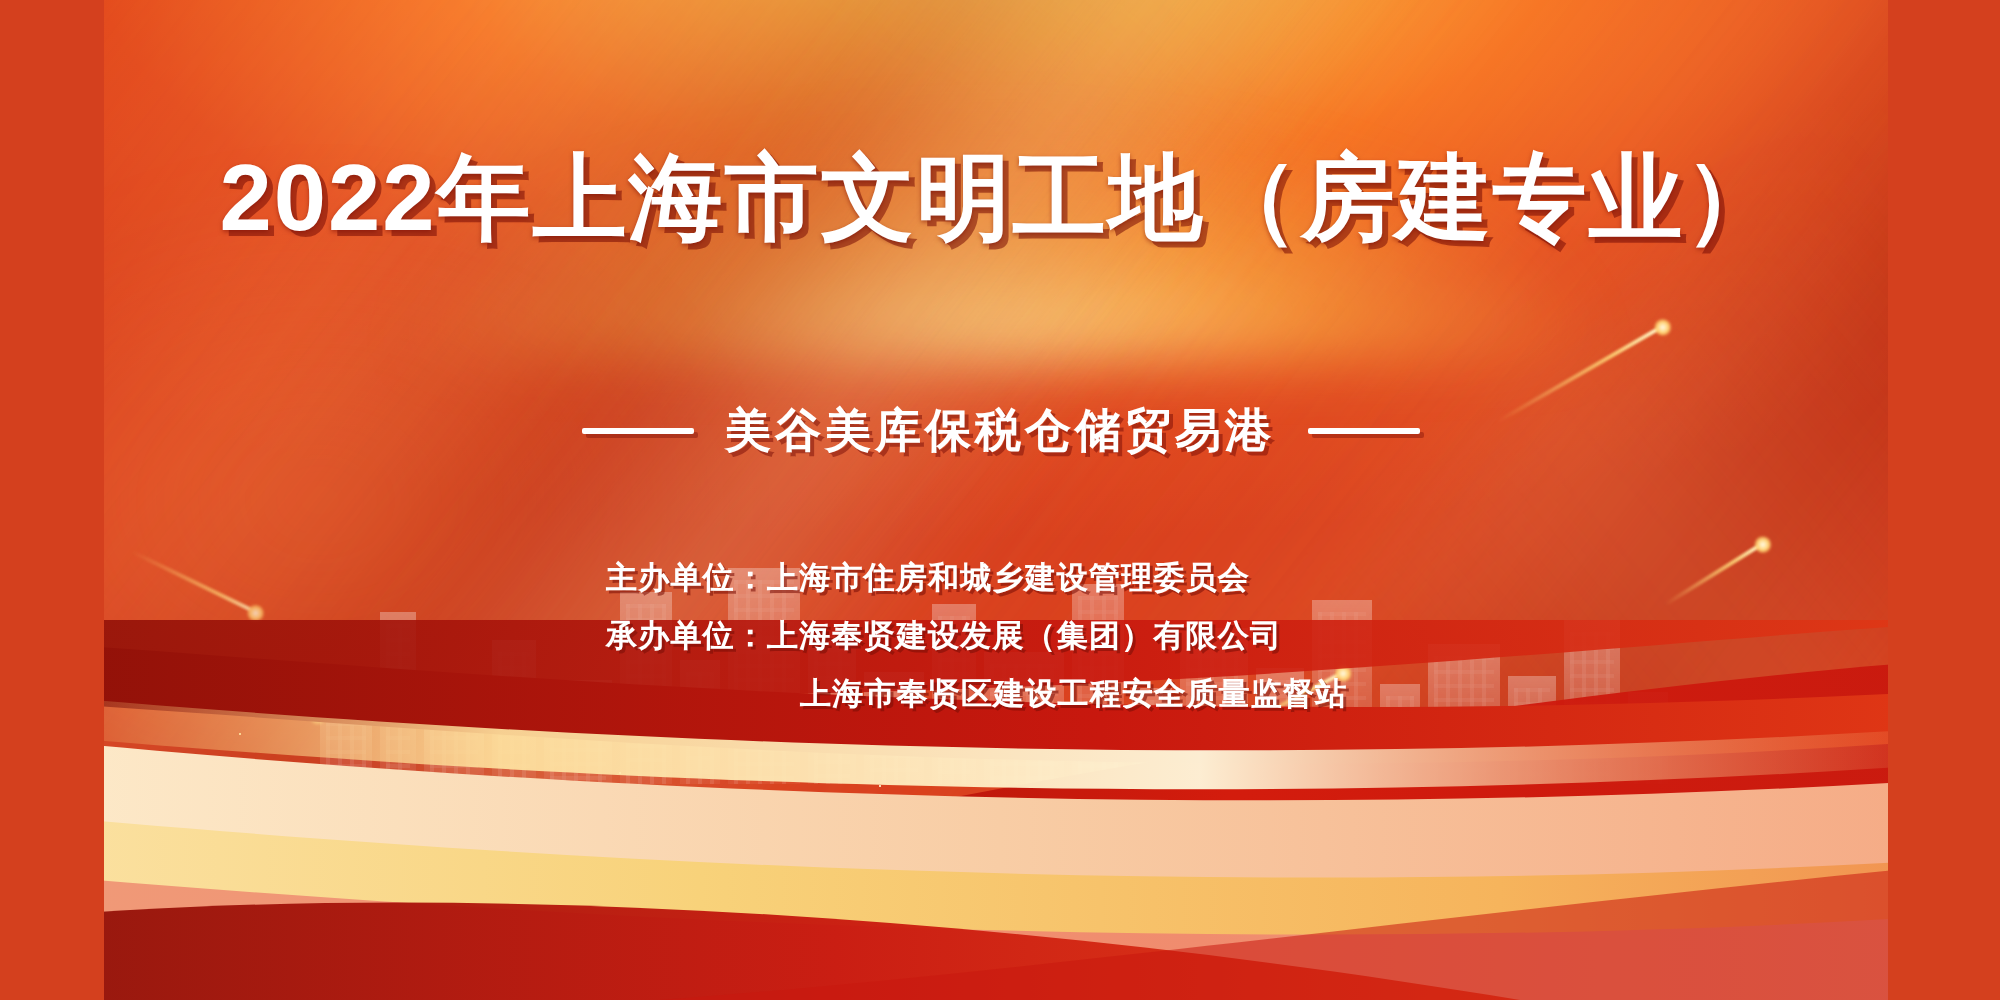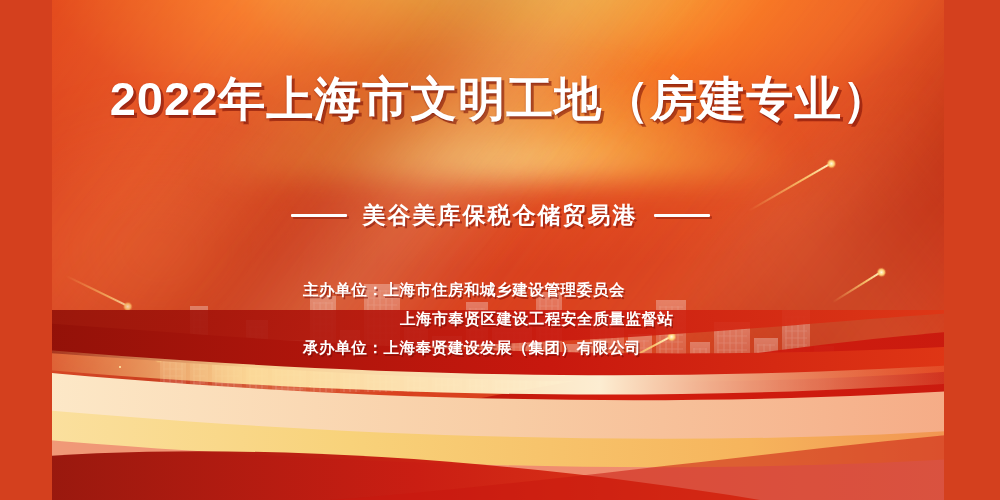--- a/index.html
+++ b/index.html
@@ -242,18 +242,18 @@
     </div>
 
     <div class="subtitle">
       <span class="sub-rule"></span>
       <span class="sub-text">美谷美库保税仓储贸易港</span>
       <span class="sub-rule"></span>
     </div>
 
     <div class="orgs">
       <div class="org-line">主办单位：上海市住房和城乡建设管理委员会</div>
+      <div class="org-line">承办单位：上海奉贤建设发展（集团）有限公司</div>
       <div class="org-line indent">上海市奉贤区建设工程安全质量监督站</div>
-      <div class="org-line">承办单位：上海奉贤建设发展（集团）有限公司</div>
     </div>
 
   </div>
 </div>
 
 </body></html>

